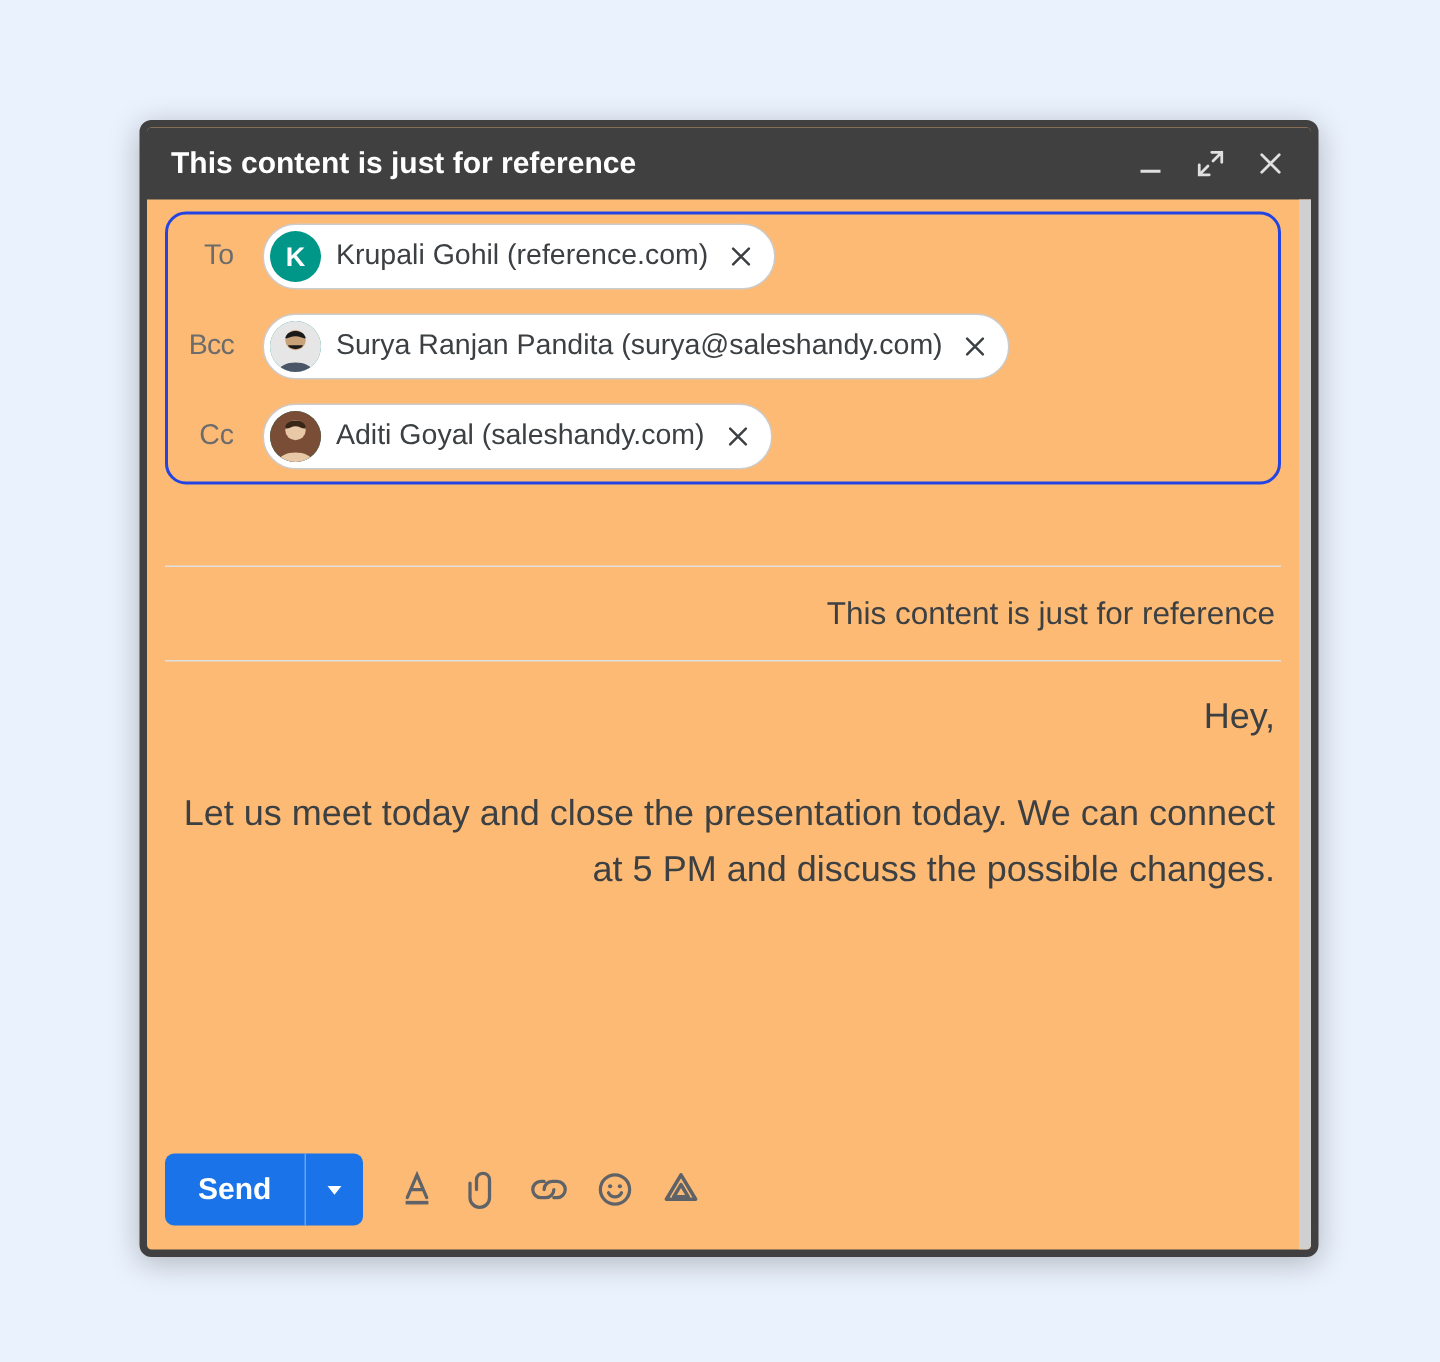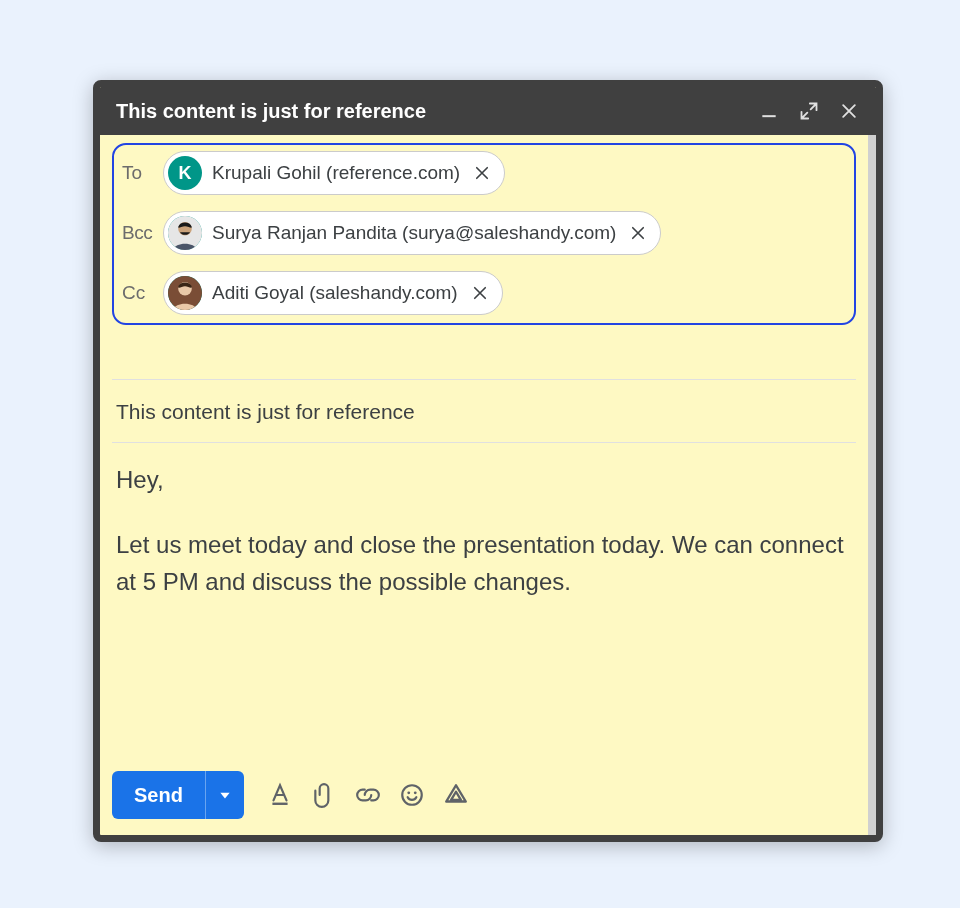--- a/index.html
+++ b/index.html
@@ -25,25 +25,26 @@
     margin:0; padding:0;
     width:960px; height:908px;
     background: var(--bg-page);
     font-family: Arial, Helvetica, sans-serif;
     color: var(--text-main);
   }
   .compose-window {
     position: absolute;
     left: 93px; top: 80px;
     width: 776px; height: 748px;
-    background: #fef9c3;
-    border: 7px solid #404040;
+    background: #fdba74;
+    border: 5px solid #404040;
     border-radius: 8px;
     box-shadow: 0 4px 20px rgba(0,0,0,0.25);
     overflow: hidden;
+    text-align: right;
   }
   
   .titlebar {
     height: 48px;
     background: var(--titlebar-bg);
     color: var(--titlebar-text);
     display:flex;
     align-items:center;
     justify-content: space-between;
     padding: 0 16px;
@@ -90,21 +91,21 @@
     border: 2px solid var(--blue-hilite);
     border-radius: 14px;
     padding: 6px 8px 8px 8px;
     display:flex;
     flex-direction:column;
     gap: 16px;
   }
   .recip-row {
     display:flex;
     align-items:center;
-    gap: 5px;
+    gap: 19px;
   }
   .recip-label {
     width: 36px;
     color: var(--label-grey);
     font-size: 19px;
   }
   .recip-label.bcc { letter-spacing:-0.5px; }
 
   .chip {
     display:inline-flex;

